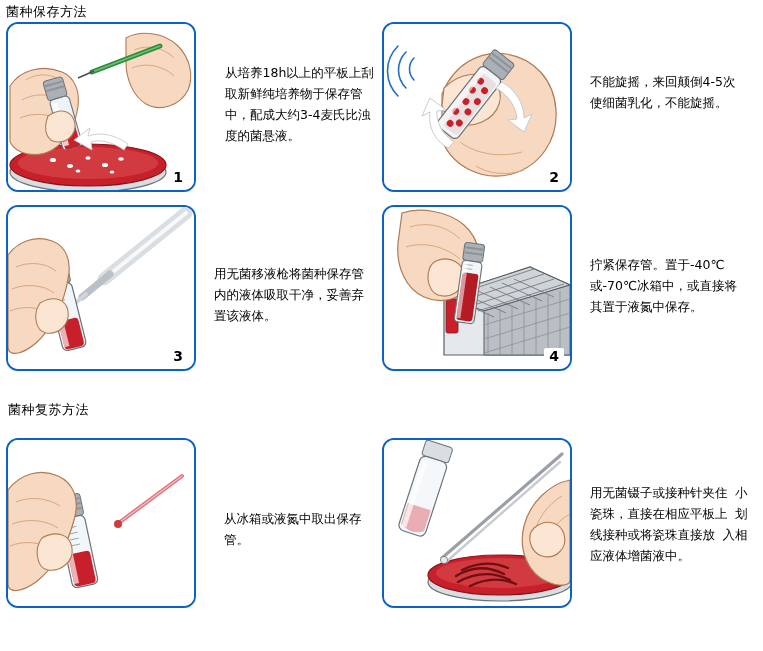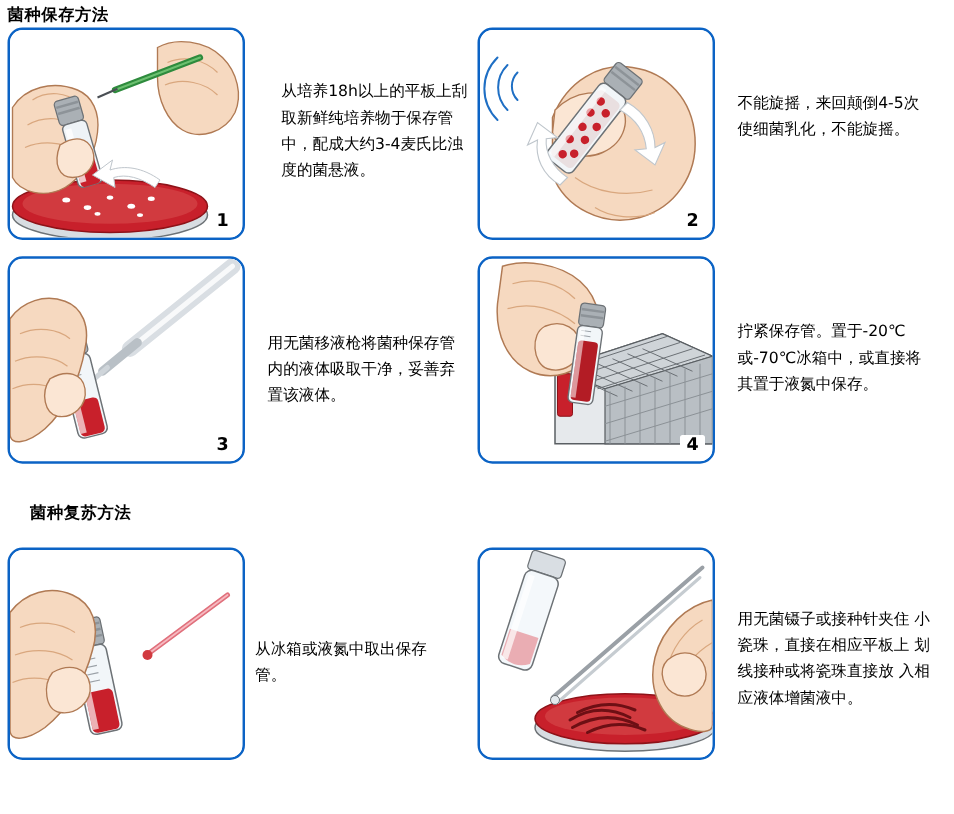--- a/index.html
+++ b/index.html
@@ -11,26 +11,26 @@
     width: 763px;
     height: 651px;
     position: relative;
     font-family: "DejaVu Sans", "Liberation Sans", sans-serif;
     color: #000;
     overflow: hidden;
   }
   .section-title {
     position: absolute;
     font-size: 13px;
-    font-weight: bold;
+    font-weight: normal;
     color: #000;
     letter-spacing: 0.5px;
   }
   #title-preserve { left: 6px; top: 3px; }
-  #title-revive { left: 24px; top: 401px; }
+  #title-revive { left: 8px; top: 401px; }
 
   .panel {
     position: absolute;
     border: 2px solid #0b63c5;
     border-radius: 12px;
     background: #ffffff;
     overflow: hidden;
     box-sizing: border-box;
   }
   .panel svg { display: block; }
@@ -240,21 +240,21 @@
       <rect x="76" y="66" width="16" height="48" rx="3" fill="#b31c25"></rect>
       <g stroke="#9aa0a6" stroke-width="0.8">
         <line x1="77" y1="58" x2="85" y2="58"></line>
         <line x1="77" y1="62" x2="85" y2="62"></line>
       </g>
       <rect x="76" y="56" width="4" height="56" fill="#ffffff" opacity="0.55"></rect>
     </g>
   </svg>
   <div class="step-num">4</div>
 </div>
-<div class="caption" style="left:590px; top:254px; width:155px;">拧紧保存管。置于-20℃或-70℃冰箱中，或直接将其置于液氮中保存。</div>
+<div class="caption" style="left:590px; top:254px; width:155px;">拧紧保存管。置于-40℃或-70℃冰箱中，或直接将其置于液氮中保存。</div>
 
 <div class="panel" style="left:6px; top:438px; width:190px; height:170px;">
   <svg width="186" height="166" viewBox="0 0 186 166">
     <rect x="0" y="0" width="186" height="166" fill="#ffffff"></rect>
 
     <line x1="174" y1="36" x2="112" y2="82" stroke="#e0707c" stroke-width="4" stroke-linecap="round"></line>
     <line x1="174" y1="36" x2="112" y2="82" stroke="#f7b9c0" stroke-width="1.4" stroke-linecap="round"></line>
     <circle cx="110" cy="84" r="4" fill="#d13a3f"></circle>
 
     <g transform="rotate(-12 72 104)">
@@ -275,21 +275,21 @@
 
     <path d="M0 50 C12 34 32 28 50 36 C66 43 72 60 66 80 C60 104 46 128 28 142 C14 152 0 154 0 144 Z" fill="#f6d9c0" stroke="#b07a54" stroke-width="1.2"></path>
     <path d="M8 62 C22 56 40 58 52 66" fill="none" stroke="#d9a77e" stroke-width="1"></path>
     <path d="M4 84 C20 78 38 80 50 88" fill="none" stroke="#d9a77e" stroke-width="1"></path>
     <path d="M2 106 C16 100 34 102 44 110" fill="none" stroke="#d9a77e" stroke-width="1"></path>
 
     <path d="M34 98 C48 90 62 94 64 108 C66 122 52 132 40 130 C28 128 26 108 34 98 Z" fill="#fbe6d4" stroke="#b07a54" stroke-width="1.1"></path>
   </svg>
   <div class="step-num"></div>
 </div>
-<div class="caption" style="left:204px; top:508px; width:155px;">从冰箱或液氮中取出保存管。</div>
+<div class="caption" style="left:224px; top:508px; width:155px;">从冰箱或液氮中取出保存管。</div>
 
 <div class="panel" style="left:382px; top:438px; width:190px; height:170px;">
   <svg width="186" height="166" viewBox="0 0 186 166">
     <rect x="0" y="0" width="186" height="166" fill="#ffffff"></rect>
 
     <ellipse cx="116" cy="142" rx="72" ry="19" fill="#d8dde2" stroke="#6d7276" stroke-width="1.2"></ellipse>
     <ellipse cx="116" cy="135" rx="72" ry="20" fill="#c8202b" stroke="#8e1218" stroke-width="1.2"></ellipse>
     <ellipse cx="116" cy="133" rx="64" ry="15" fill="#d13a3f"></ellipse>
     <g stroke="#6d0f14" stroke-width="2.4" fill="none" stroke-linecap="round">
       <path d="M72 136 C88 126 104 126 120 134"></path>
@@ -309,13 +309,13 @@
     <line x1="176" y1="22" x2="62" y2="122" stroke="#c6ccd1" stroke-width="2.4" stroke-linecap="round"></line>
     <circle cx="60" cy="120" r="3.6" fill="#e4e9ed" stroke="#6d7276" stroke-width="0.8"></circle>
 
     <path d="M186 40 C166 44 146 62 140 86 C134 110 144 134 164 142 C176 147 186 146 186 140 Z" fill="#f6d9c0" stroke="#b07a54" stroke-width="1.2"></path>
     <path d="M178 56 C164 64 152 80 150 96" fill="none" stroke="#d9a77e" stroke-width="1"></path>
     <path d="M186 74 C172 82 160 96 158 112" fill="none" stroke="#d9a77e" stroke-width="1"></path>
     <path d="M150 88 C162 78 176 82 180 94 C184 108 172 120 158 116 C146 112 142 96 150 88 Z" fill="#fbe6d4" stroke="#b07a54" stroke-width="1.1"></path>
   </svg>
   <div class="step-num"></div>
 </div>
-<div class="caption" style="left:590px; top:484px; width:160px;">用无菌镊子或接种针夹住 小瓷珠，直接在相应平板上 划线接种或将瓷珠直接放 入相应液体增菌液中。</div>
+<div class="caption" style="left:590px; top:484px; width:160px;font-family:Liberation Mono, monospace;">用无菌镊子或接种针夹住 小瓷珠，直接在相应平板上 划线接种或将瓷珠直接放 入相应液体增菌液中。</div>
 
 </body></html>

